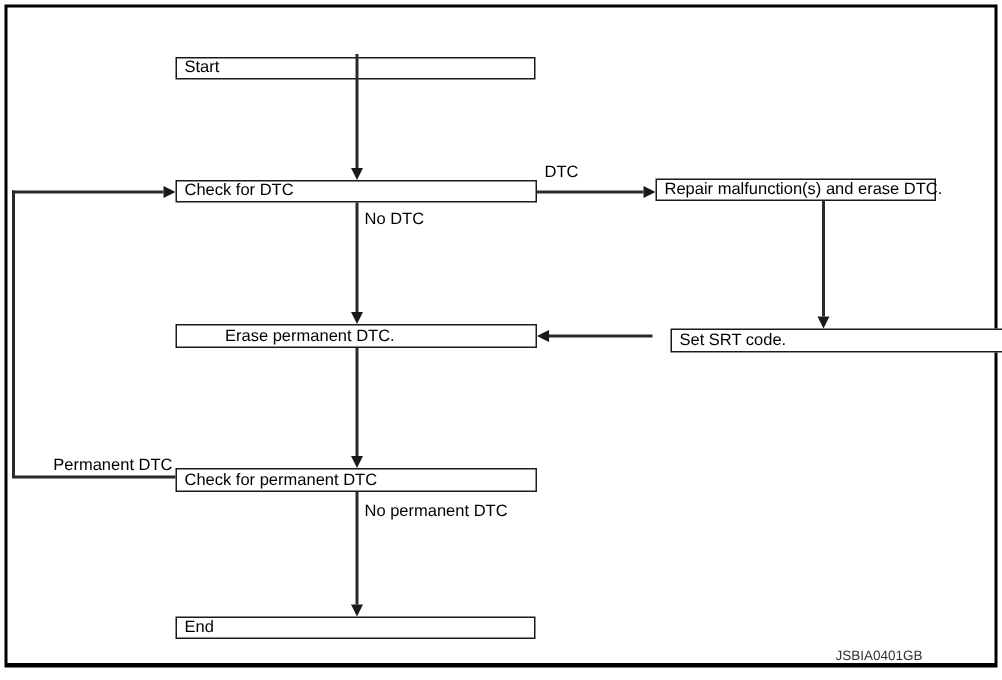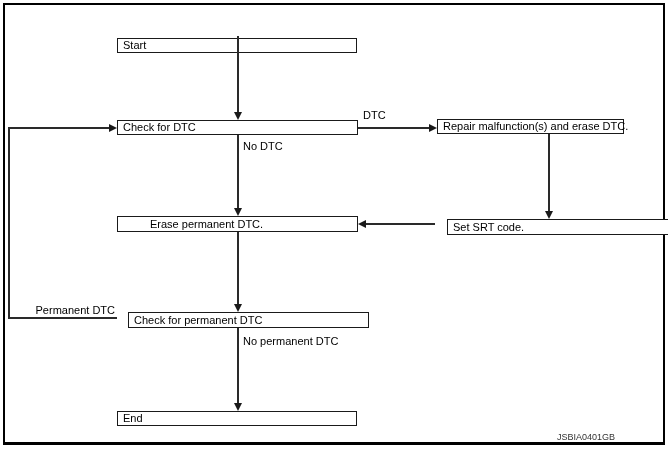--- a/index.html
+++ b/index.html
@@ -79,21 +79,21 @@
   <div class="node" style="left:117px; top:22px;  width:240px; height:15px;margin-top:16px;">Start</div>
 
   <div class="node" style="left:117px; top:120px; width:241px; height:15px;">Check for DTC</div>
 
   <div class="node" style="left:437px; top:119px; width:187px; height:15px;">Repair malfunction(s) and erase DTC.</div>
 
   <div class="node" style="left:117px; top:216px; width:241px; height:16px;padding-left:32px;">Erase permanent DTC.</div>
 
   <div class="node" style="left:435px; top:219px; width:222px; height:16px;margin-left:12px;">Set SRT code.</div>
 
-  <div class="node" style="left:128px; top:312px; width:241px; height:16px;">Check for permanent DTC</div>
+  <div class="node" style="left:117px; top:312px; width:241px; height:16px;">Check for permanent DTC</div>
 
   <div class="node" style="left:117px; top:411px; width:240px; height:15px;">End</div>
 
   <div class="line" style="left:237px; top:36px; width:1.5px; height:76px;"></div>
   <div class="ah ah-down" style="left:233.5px; top:112px;"></div>
 
   <div class="line" style="left:358px; top:127px; width:71px; height:1.5px;"></div>
   <div class="ah ah-right" style="left:429px; top:123.5px;"></div>
 
   <div class="line" style="left:548px; top:134px; width:1.5px; height:77px;"></div>

